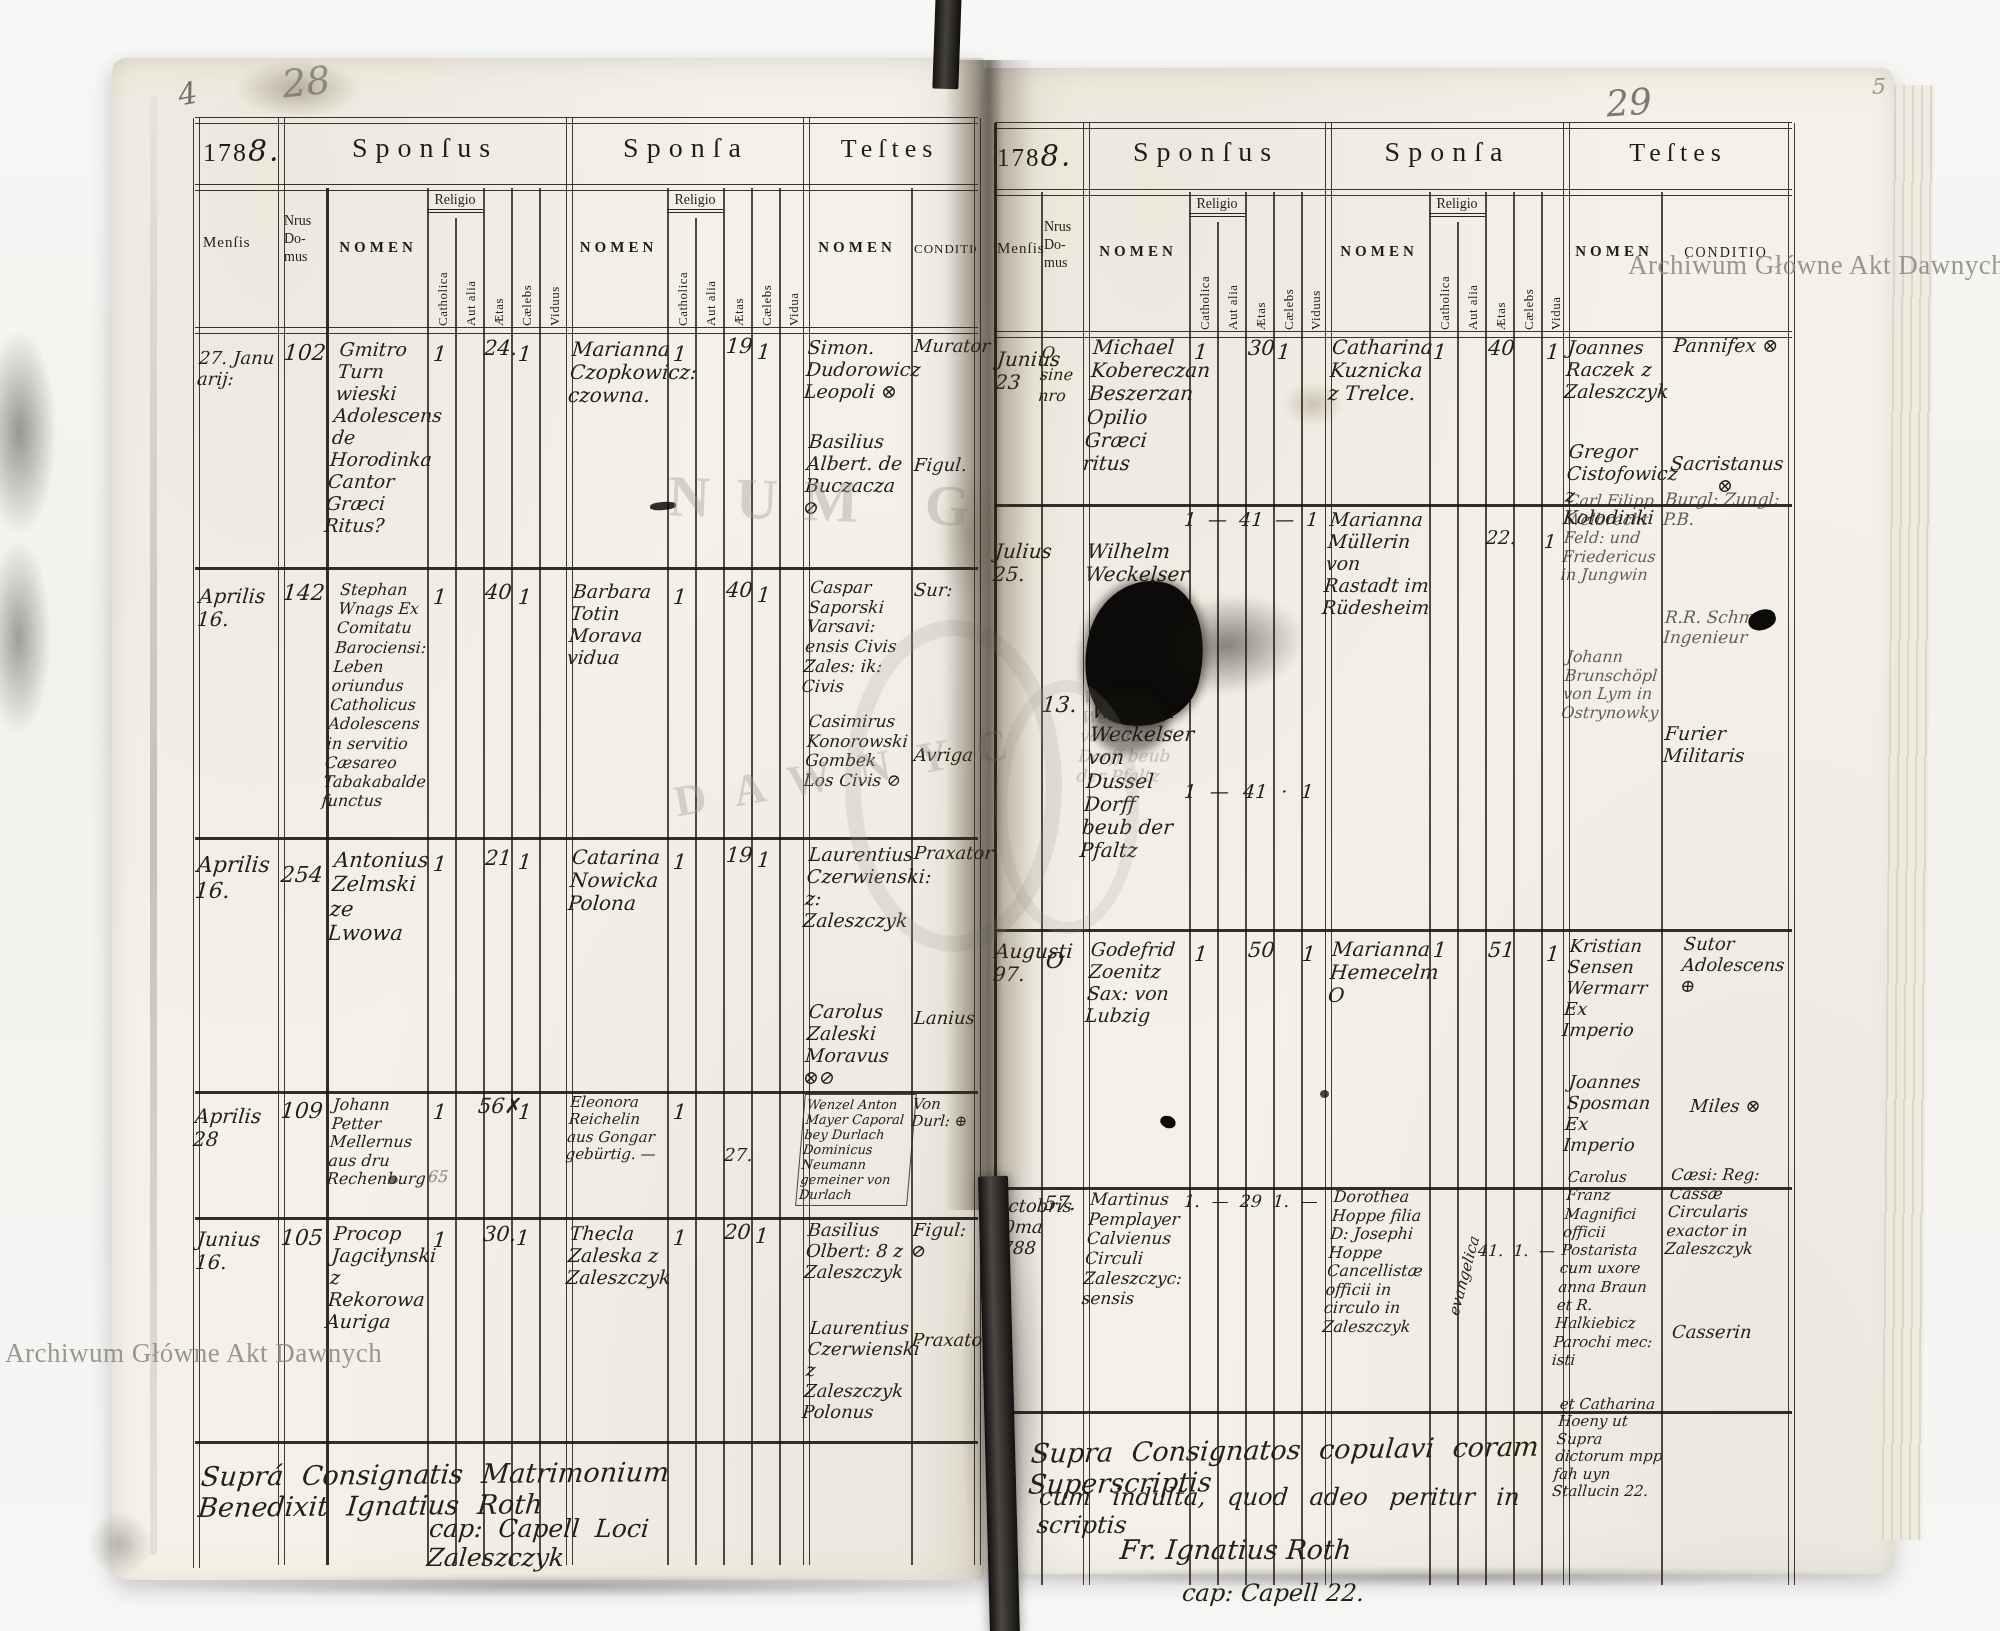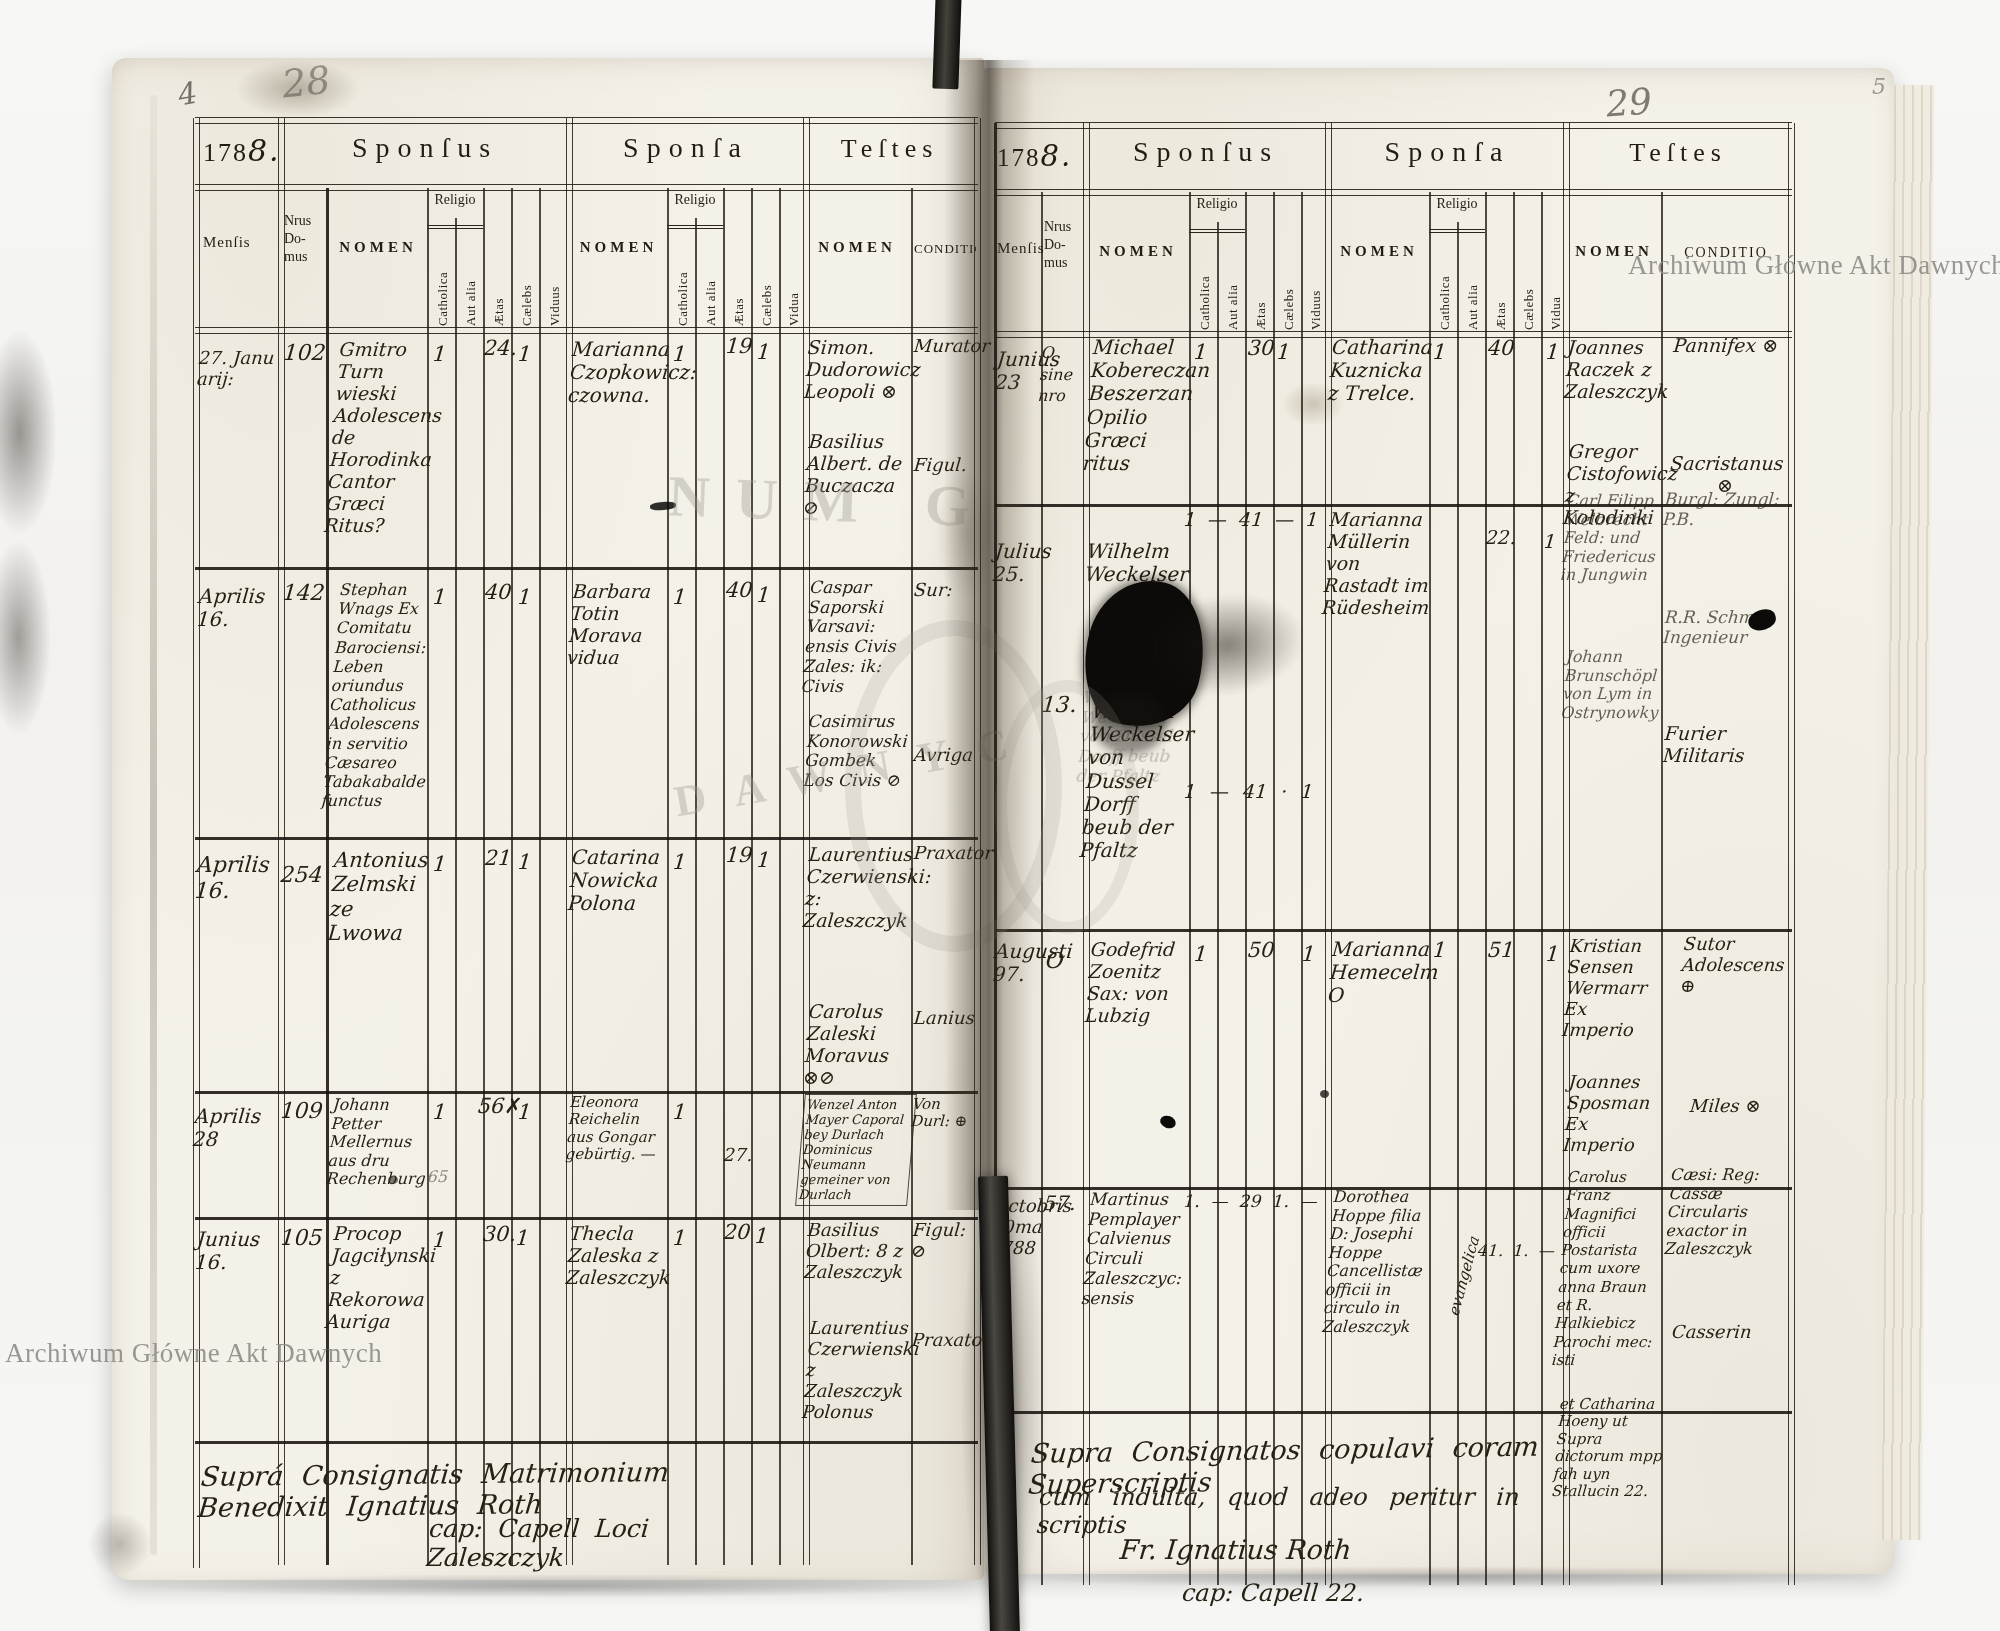--- a/index.html
+++ b/index.html
@@ -17,21 +17,21 @@
   .vl,.hl{position:absolute;z-index:3;pointer-events:none;}
   .vl.s{width:1.5px;background:rgba(38,32,22,.8);}
   .vl.h{width:2.5px;background:rgba(24,19,12,.88);}
   .vl.d{width:5px;border-left:1.6px solid rgba(32,26,17,.85);border-right:1.6px solid rgba(32,26,17,.85);}
   .hl.h{height:2.5px;background:rgba(24,19,12,.88);}
   .hl.d{height:5px;border-top:1.8px solid rgba(32,26,17,.88);border-bottom:1.8px solid rgba(32,26,17,.88);}
   .pr{position:absolute;z-index:5;font-family:"Liberation Serif","DejaVu Serif",serif;color:#221c12;}
   .sec{font-size:28px;letter-spacing:8px;text-align:center;}
   .nomen{font-weight:bold;font-size:15px;letter-spacing:4px;text-align:center;}
   .relbox{position:absolute;z-index:5;text-align:center;font-size:14px;color:#221c12;
-    font-family:"Liberation Serif",serif;border-bottom:4px double #2a241a;padding-bottom:17px;}
+    font-family:"Liberation Serif",serif;border-bottom:4px double #2a241a;padding-bottom:1px;}
   .vlab{position:absolute;z-index:5;transform-origin:0 0;transform:rotate(-90deg);
     font-family:"Liberation Serif",serif;font-size:13px;letter-spacing:.5px;white-space:nowrap;color:#242015;}
   .hw{position:absolute;z-index:5;font-family:"DejaVu Serif","DejaVu Sans",serif;font-style:italic;
     color:#272114;line-height:1.16;transform:skewX(-5deg);font-size:19px;}
   .mk{font-size:21px;}
   .lt{opacity:.7;}
   .pencil{color:#6e6a60;opacity:.8;}
   .ghost{position:absolute;z-index:8;font-family:"Liberation Serif",serif;font-weight:bold;
     color:rgba(158,154,144,.38);pointer-events:none;}
   .wmark{position:absolute;z-index:50;font-family:"Liberation Serif",serif;font-size:27px;

